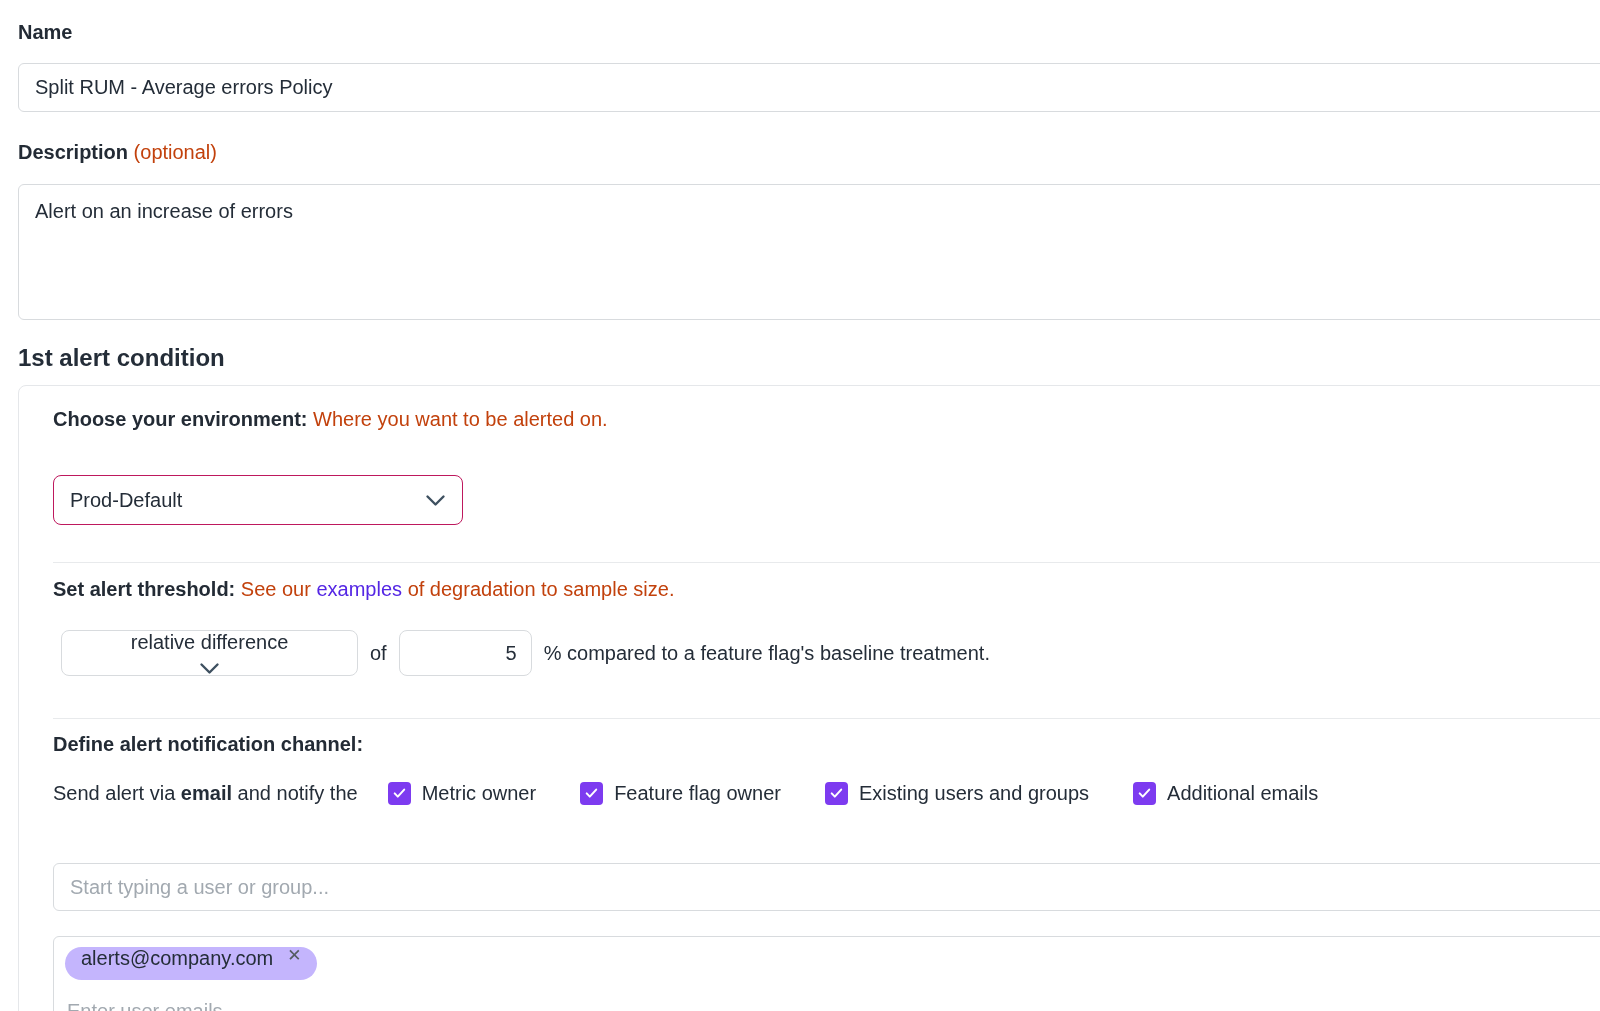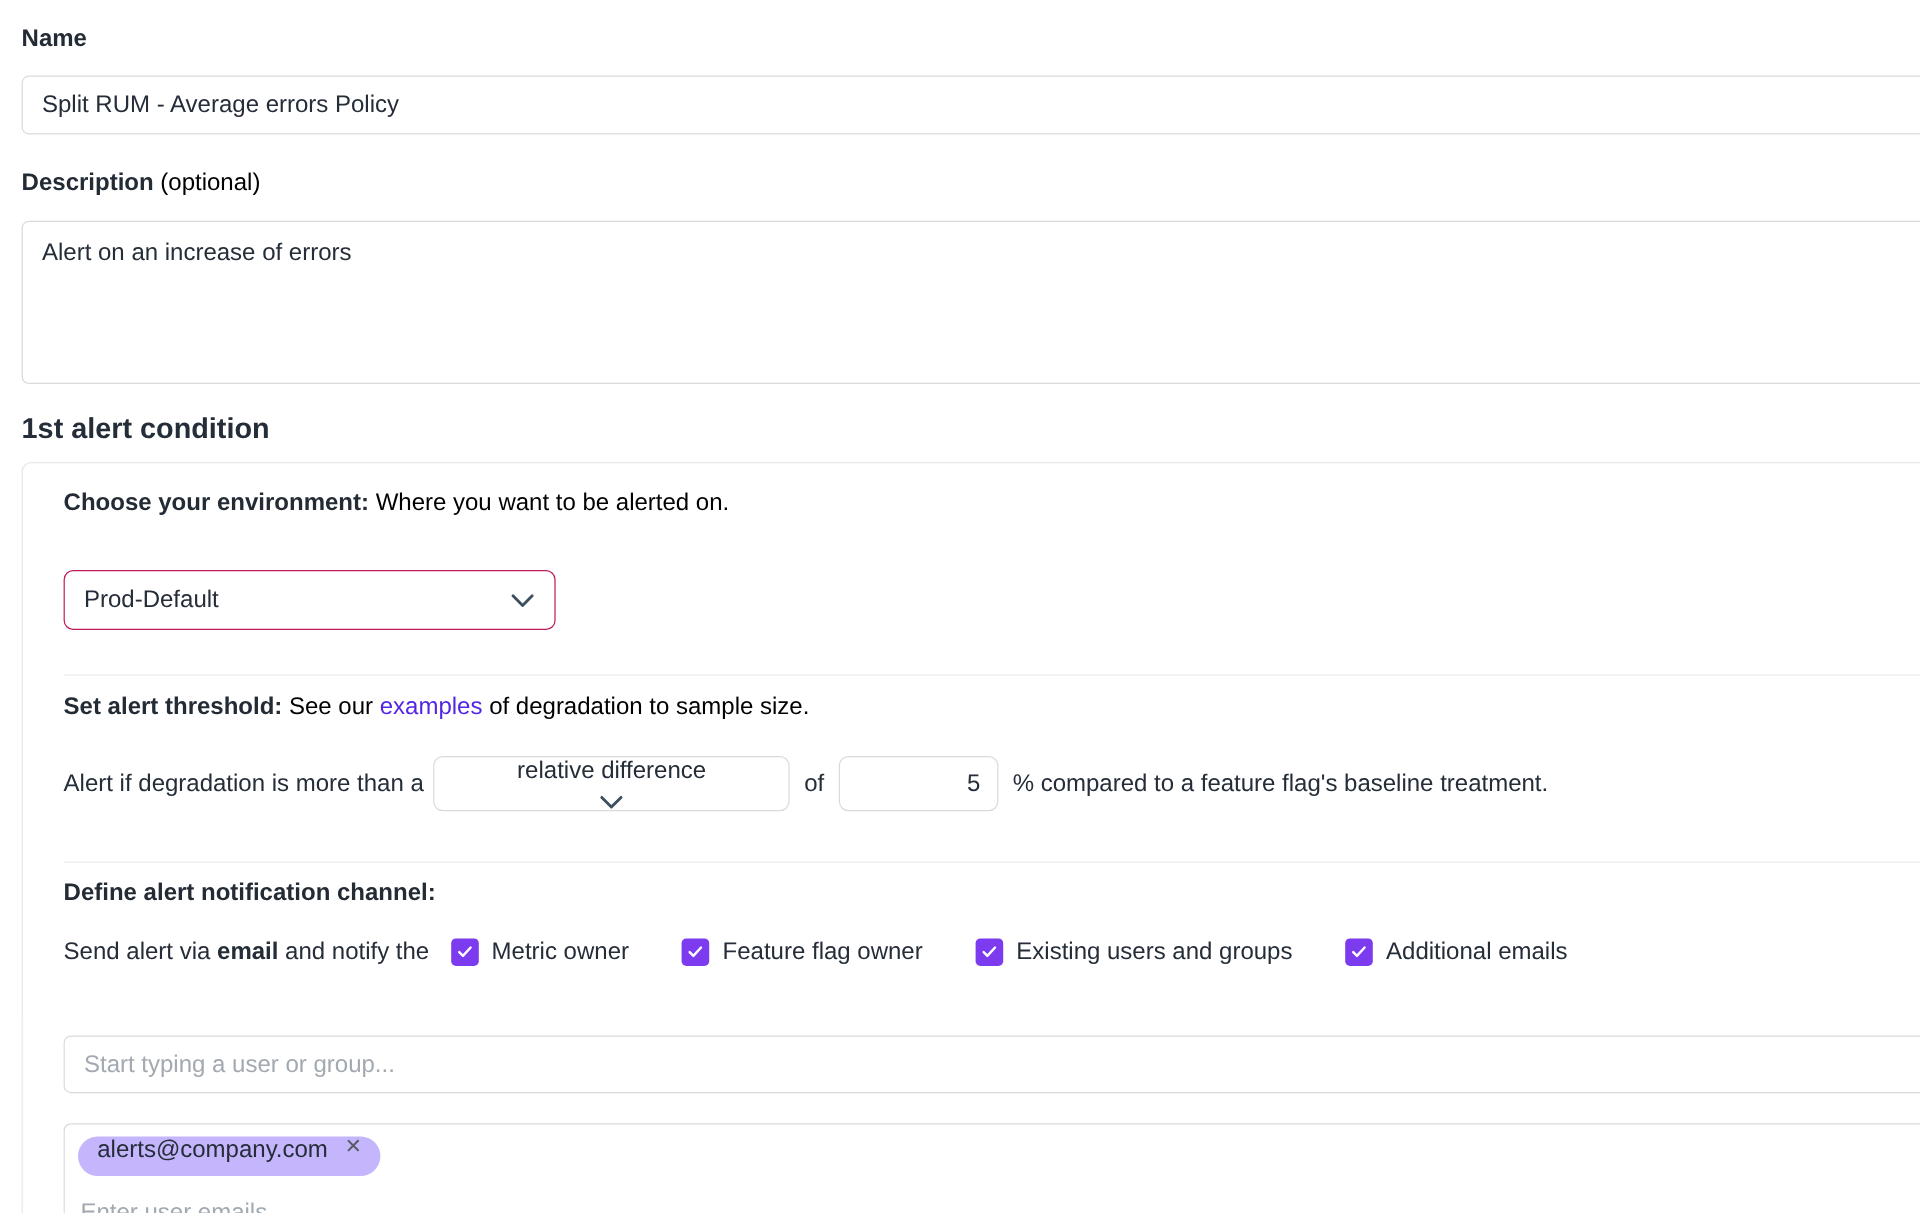--- a/index.html
+++ b/index.html
@@ -8,21 +8,21 @@
     width: 1600px;
     height: 1011px;
     overflow: hidden;
     background: #ffffff;
     font-family: "Liberation Sans", "DejaVu Sans", sans-serif;
     color: #242d38;
   }
   .page { position: relative; width: 1600px; height: 806px; }
 
   .lbl { font-size: 20px; font-weight: 700; color: #232b35; }
-  .muted { color: #000000; font-weight: 400; }
+  .muted { color: #c2410c; font-weight: 400; }
 
   .name-label { position: absolute; left: 18px; top: 21px; }
   .desc-label { position: absolute; left: 18px; top: 141px; }
 
   .text-input {
     position: absolute;
     left: 18px;
     width: 1602px;
     height: 49px;
     border: 1px solid #d8dbde;
@@ -144,21 +144,21 @@
 
   .cb-row {
     position: absolute;
     left: 34px;
     top: 396px;
     display: flex;
     align-items: center;
     font-size: 20px;
     white-space: nowrap;
   }
-  .cb-lead { margin-right: 18px; }
+  .cb-lead { margin-right: 30px; }
   .cb-groups { display: flex; align-items: center; gap: 44px; }
   .cb-group { display: flex; align-items: center; gap: 11px; cursor: pointer; }
   .checkbox {
     width: 23px;
     height: 23px;
     border-radius: 4px;
     background: #7d3bf0;
     display: flex;
     align-items: center;
     justify-content: center;
@@ -249,21 +249,20 @@
     <div class="divider divider-1"></div>
 
     <div class="section-heading thr-heading">
       <b>Set alert threshold:</b>
       <span class="muted">See our</span>
       <span class="link">examples</span>
       <span class="muted">of degradation to sample size.</span>
     </div>
 
     <div class="thr-row">
-      <span>Alert if degradation is more than a</span>
       <div class="comparison-select">
         <span>relative difference</span>
         <svg width="21" height="13" viewBox="0 0 21 13">
           <polyline points="2.5,2.5 10.5,10.5 18.5,2.5" fill="none" stroke="#3e5060" stroke-width="2.4" stroke-linecap="round" stroke-linejoin="round"></polyline>
         </svg>
       </div>
       <span>of</span>
       <input class="thr-value-input" type="text" value="5" style="">
       <span>% compared to a feature flag's baseline treatment.</span>
     </div>

